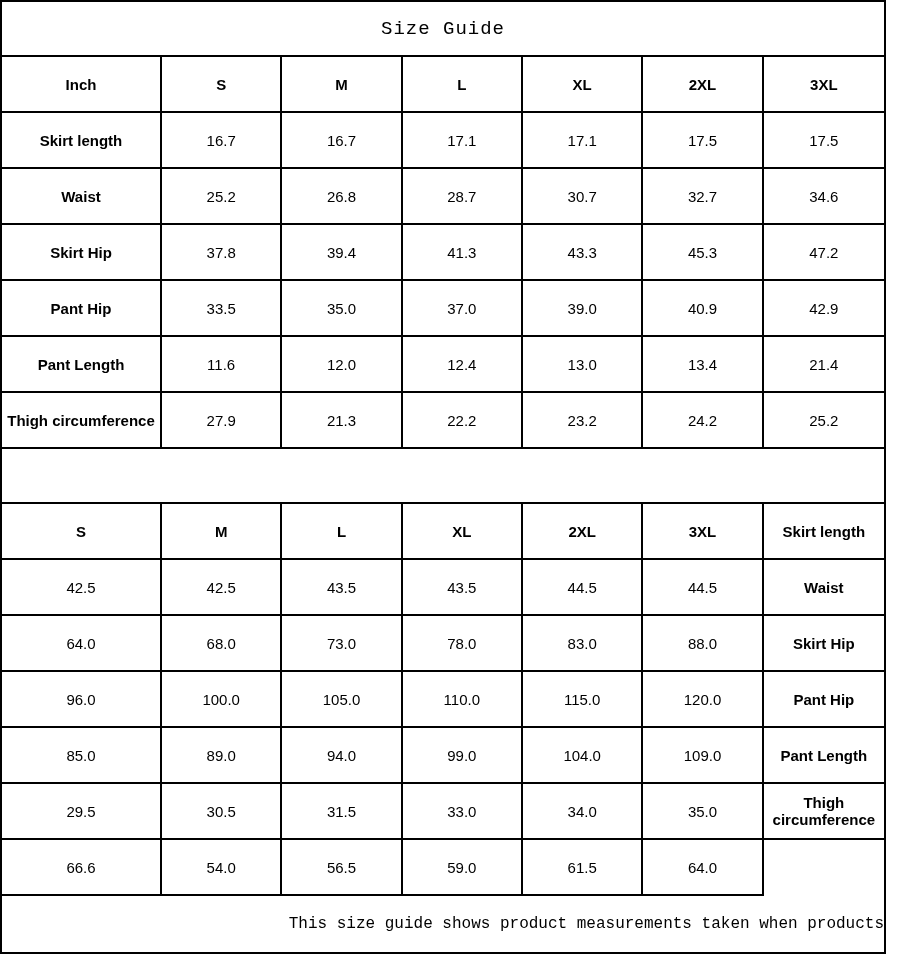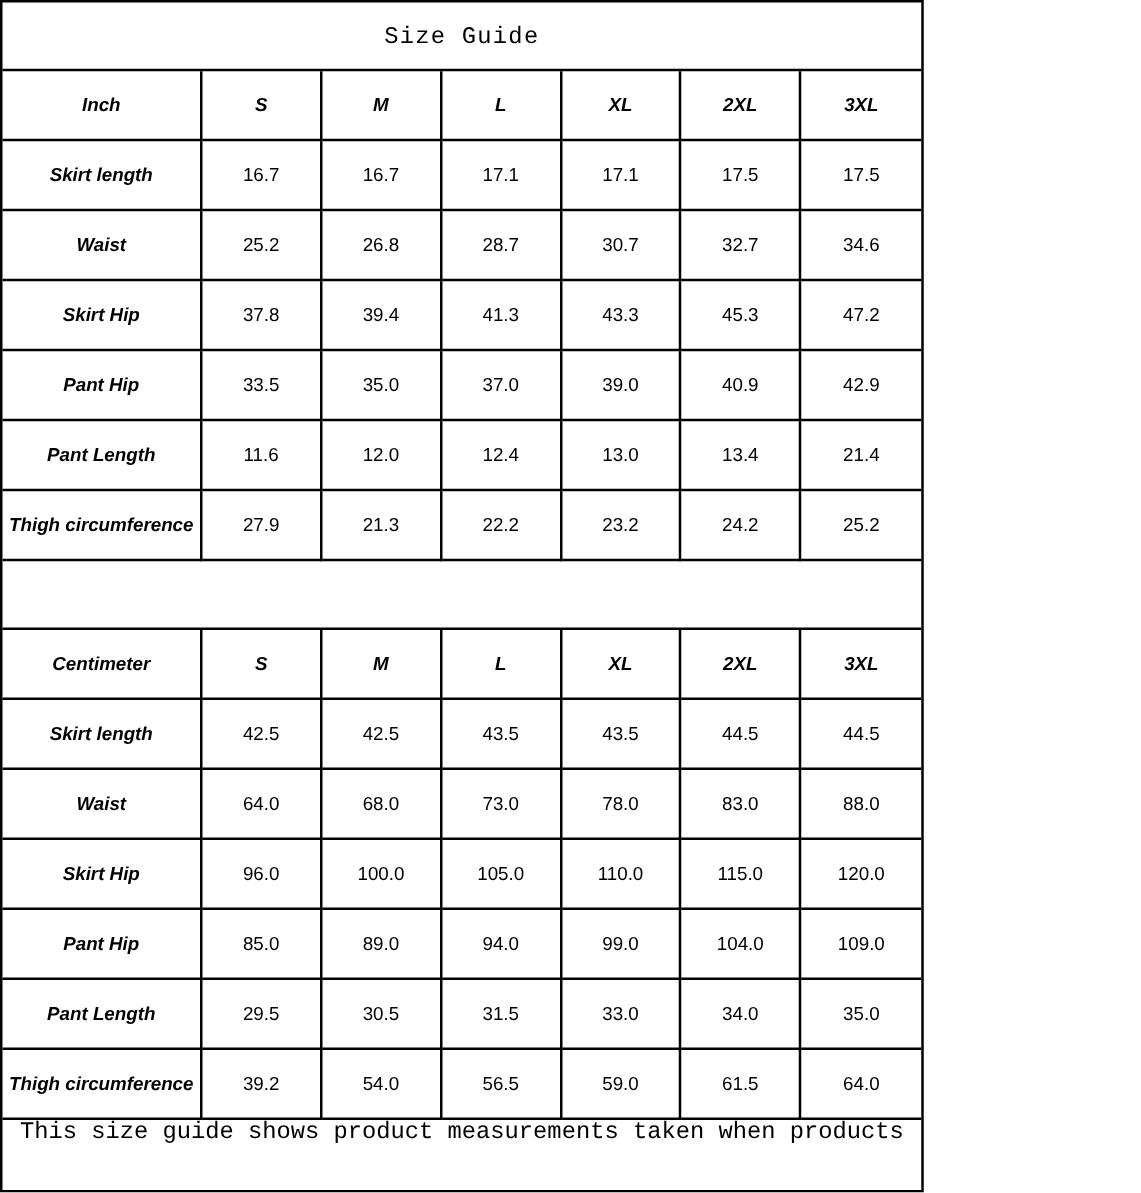--- a/index.html
+++ b/index.html
@@ -3,21 +3,21 @@
 <meta charset="utf-8">
 <style>
   * { margin: 0; padding: 0; box-sizing: border-box; }
   html, body { background: #ffffff; }
   body {
     width: 913px; height: 954px;
     font-family: "Liberation Sans", sans-serif;
     color: #000000;
   }
   .sheet {
-    width: 739px; height: 954px;
+    width: 886px; height: 954px;
     border: 2px solid #000000;
     background: #ffffff;
     display: flex; flex-direction: column;
   }
   .title-row {
     height: 55px; flex: 0 0 55px;
     border-bottom: 2px solid #000000;
     display: flex; align-items: center; justify-content: center;
     font-family: "Liberation Mono", "DejaVu Sans Mono", monospace;
     font-size: 19px; letter-spacing: 1px;
@@ -29,31 +29,31 @@
     flex: 0 0 auto;
   }
   .cell {
     border-right: 2px solid #000000;
     border-bottom: 2px solid #000000;
     display: flex; align-items: center; justify-content: center;
     font-size: 15px;
     text-align: center;
   }
   .cell:nth-child(7n) { border-right: 0; }
-  .cell.bold { font-weight: bold; font-style: italic; }
+  .cell.bold { font-weight: bold; }
   .spacer-row {
     height: 55px; flex: 0 0 55px;
     border-bottom: 2px solid #000000;
   }
   .footer {
     flex: 1 1 auto;
-    display: flex; flex-direction: row;
-    align-items: flex-start; justify-content: center;
+    display: flex; flex-direction: column;
+    align-items: flex-end; justify-content: center;
     font-family: "Liberation Mono", "DejaVu Sans Mono", monospace;
-    font-size: 19px; line-height: 19px;
+    font-size: 16px; line-height: 19px;
     text-align: center;
   }
 </style>
 </head>
 <body>
 
 <div class="sheet">
 
   <div class="title-row">Size Guide</div>
 
@@ -111,21 +111,20 @@
     <div class="cell">21.3</div>
     <div class="cell">22.2</div>
     <div class="cell">23.2</div>
     <div class="cell">24.2</div>
     <div class="cell">25.2</div>
   </div>
 
   <div class="spacer-row"></div>
 
   <div class="grid">
-    <div class="cell bold">Centimeter</div>
     <div class="cell bold">S</div>
     <div class="cell bold">M</div>
     <div class="cell bold">L</div>
     <div class="cell bold">XL</div>
     <div class="cell bold">2XL</div>
     <div class="cell bold">3XL</div>
 
     <div class="cell bold">Skirt length</div>
     <div class="cell">42.5</div>
     <div class="cell">42.5</div>
@@ -160,21 +159,21 @@
 
     <div class="cell bold">Pant Length</div>
     <div class="cell">29.5</div>
     <div class="cell">30.5</div>
     <div class="cell">31.5</div>
     <div class="cell">33.0</div>
     <div class="cell">34.0</div>
     <div class="cell">35.0</div>
 
     <div class="cell bold">Thigh circumference</div>
-    <div class="cell">39.2</div>
+    <div class="cell">66.6</div>
     <div class="cell">54.0</div>
     <div class="cell">56.5</div>
     <div class="cell">59.0</div>
     <div class="cell">61.5</div>
     <div class="cell">64.0</div>
   </div>
 
   <div class="footer">
     <div>This size guide shows product measurements taken when products</div>
   </div>

